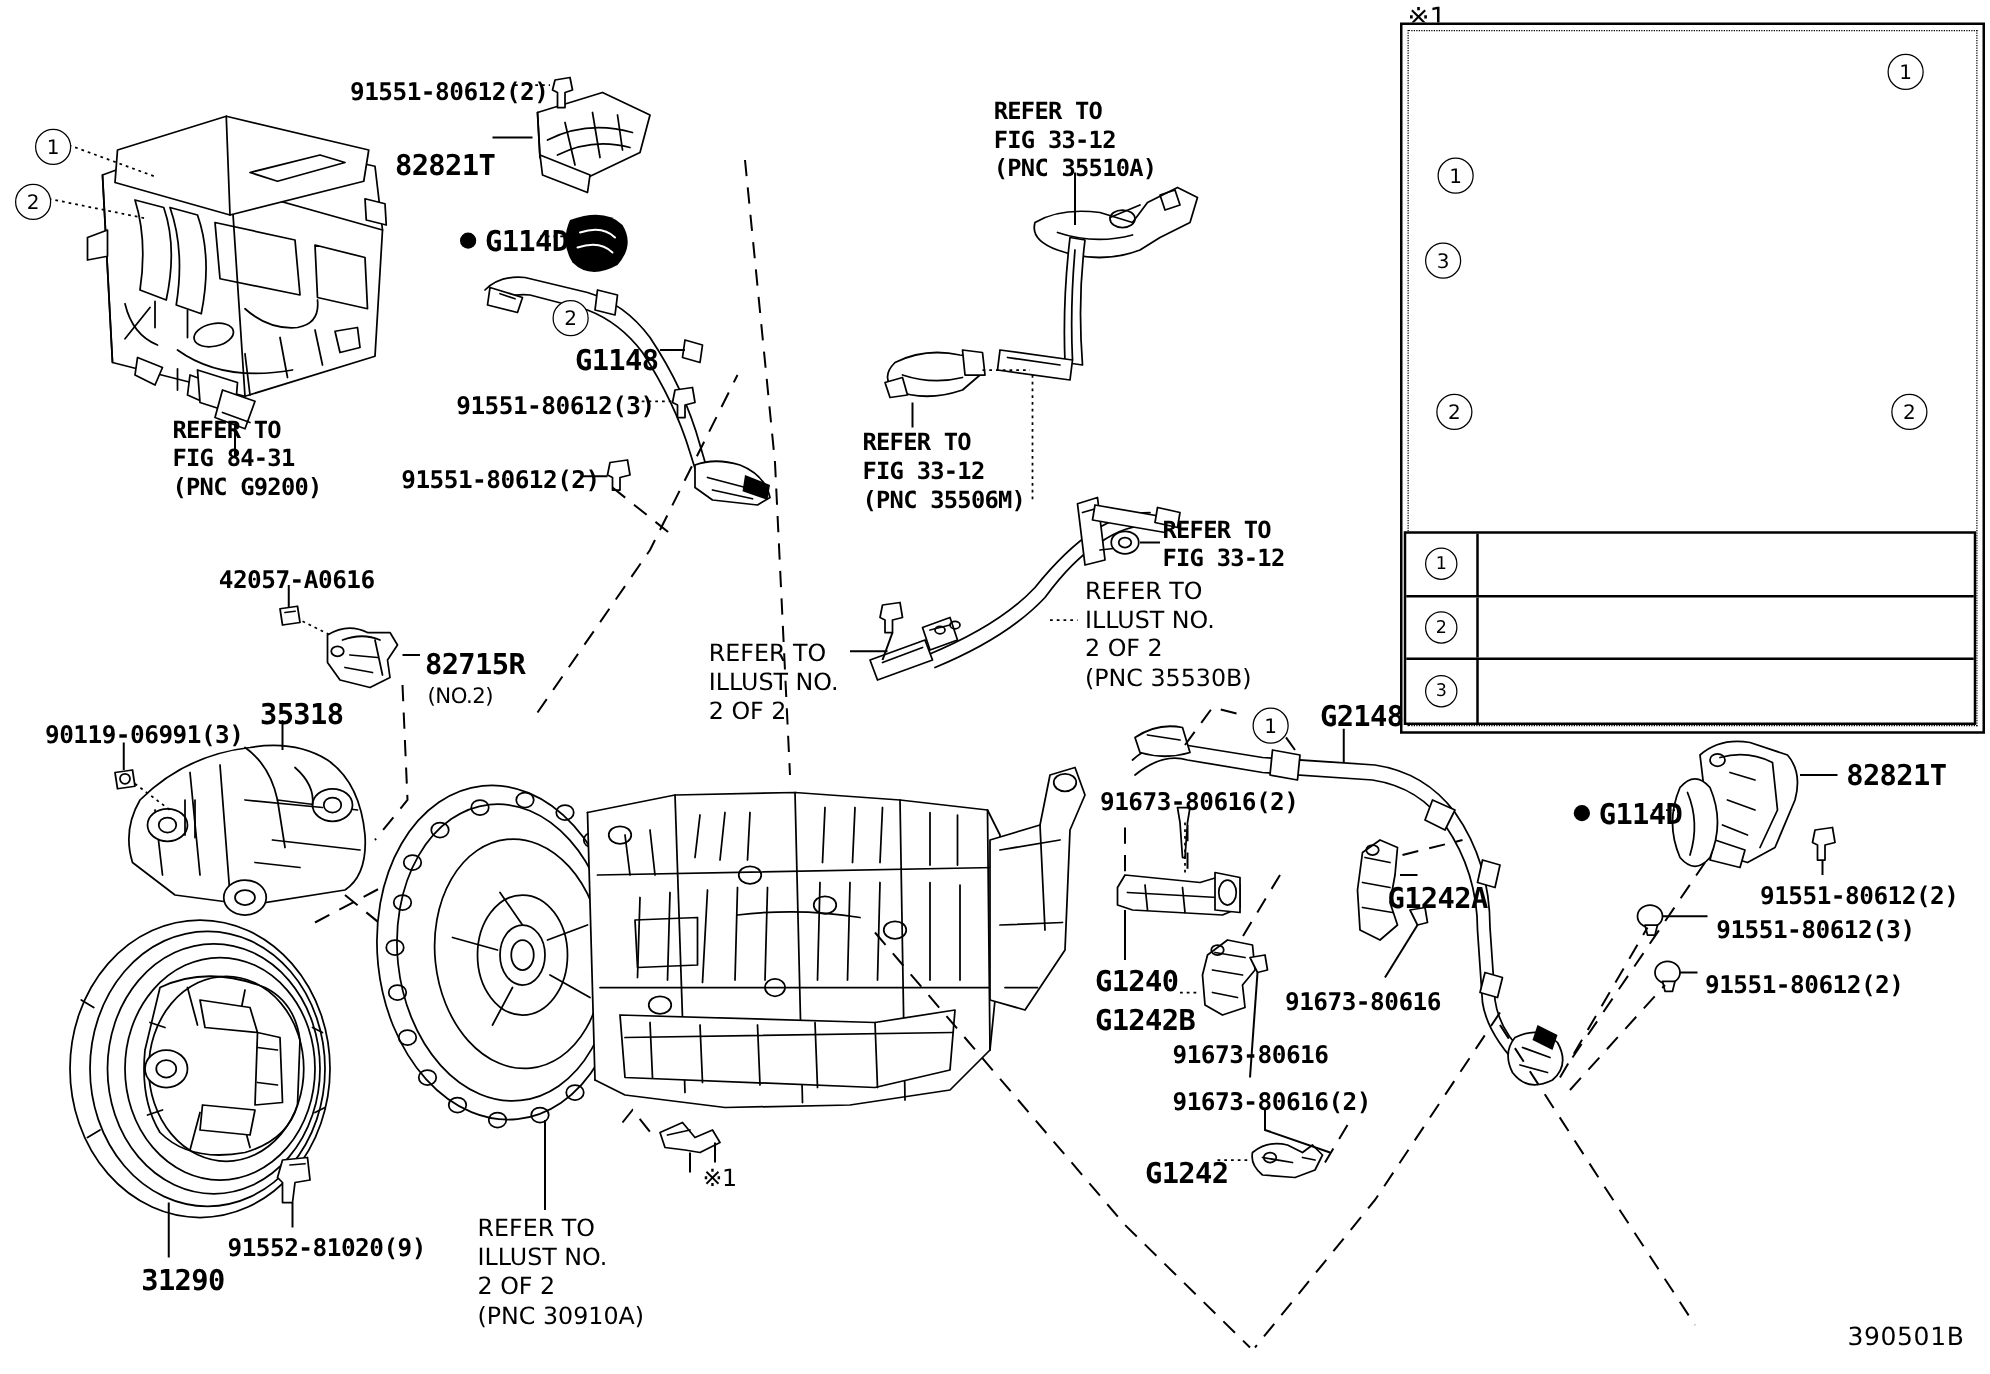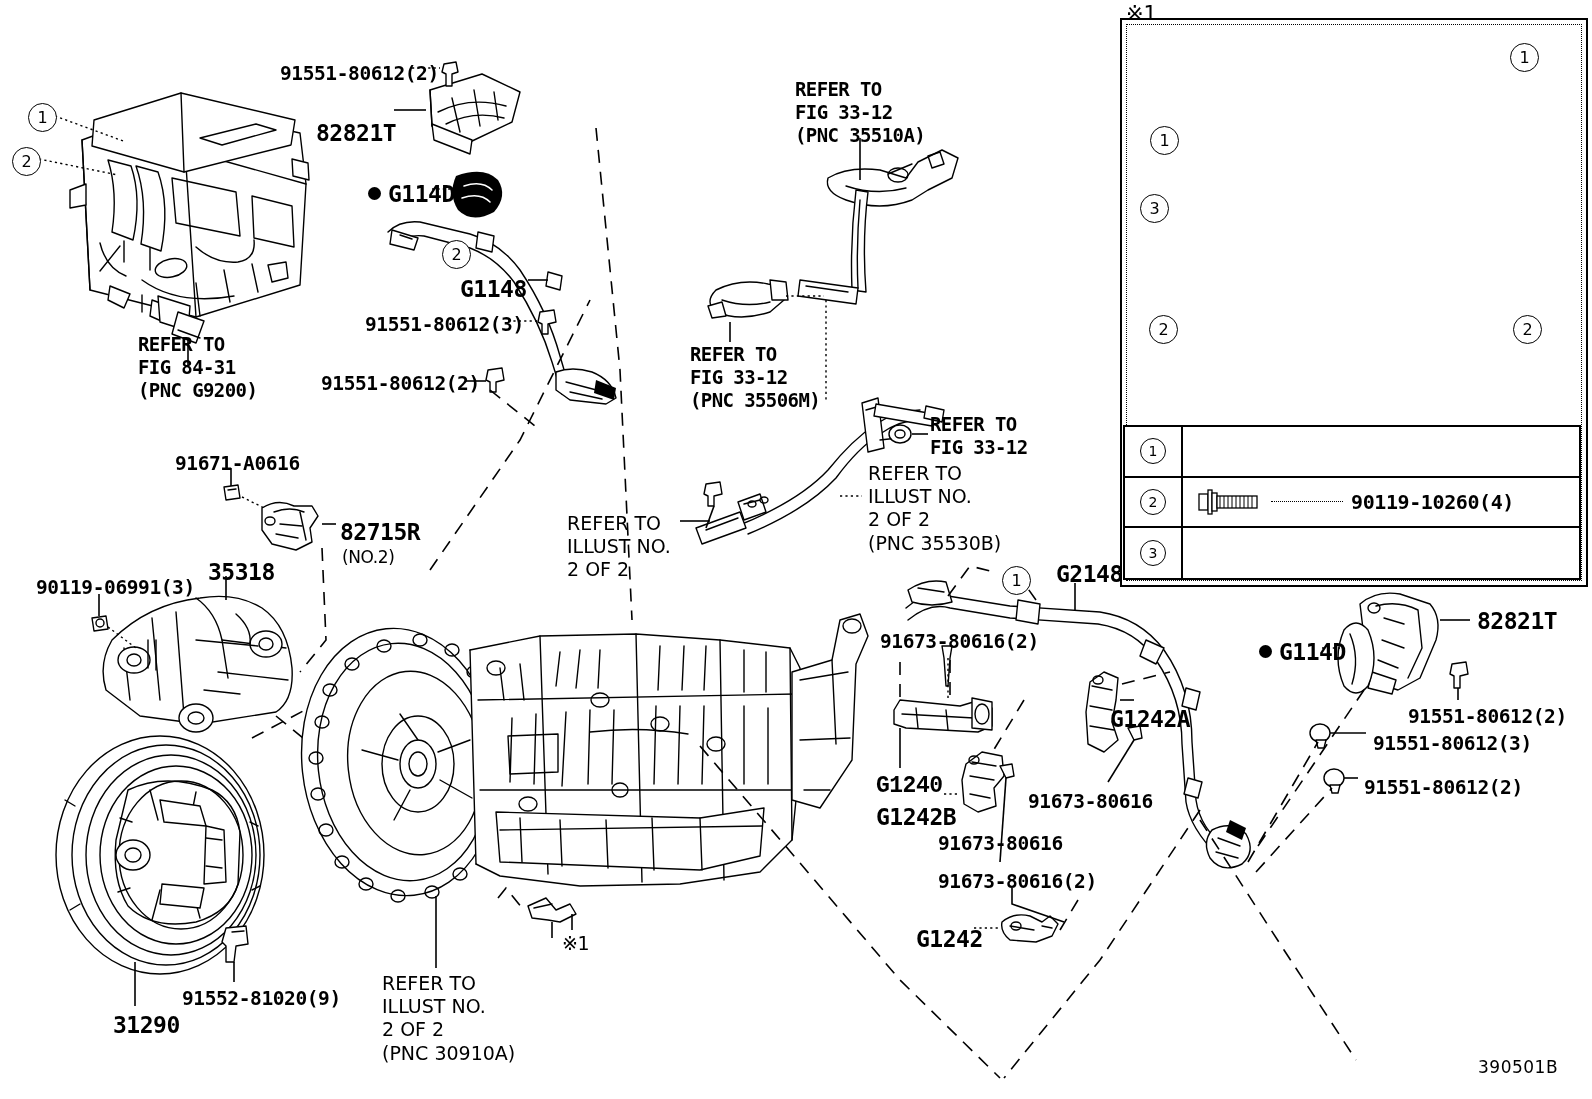--- a/index.html
+++ b/index.html
@@ -43,21 +43,21 @@
            display:flex;align-items:center;justify-content:center;box-sizing:border-box;}
   .lcell-b{flex:1;display:flex;align-items:center;padding-left:14px;gap:0px;box-sizing:border-box;}
   .lcell-b .num{font-size:20px;}
   .boltwrap{width:72px;height:26px;position:relative;}
   .leadline{flex:0 0 auto;height:1px;background:#000;margin:0 8px 0 2px;}
 
   
   #footer{position:absolute;left:1268px;top:1018px;}
   #footer .line{display:flex;align-items:center;margin-bottom:4px;white-space:nowrap;}
   #figid{position:absolute;left:1478px;top:1057px;font-family:"DejaVu Sans",sans-serif;
-         font-size:17px;font-weight:400;letter-spacing:0.5px;text-align:center;}
+         font-size:20px;font-weight:400;letter-spacing:0.5px;text-align:center;}
   .jp{font-family:"DejaVu Sans",sans-serif;font-size:19px;font-weight:400;}
   .en{font-family:"DejaVu Sans",sans-serif;font-size:19px;font-weight:400;}
 </style>
 </head>
 <body>
 
 <div id="stage">
 
 <svg class="art" viewBox="0 0 1592 1099">
   <defs>
@@ -572,33 +572,20 @@
   <div class="lrow">
     <div class="lcell-n">
       <div class="callout sm" style="position:relative;left:0;top:0">1</div>
     </div>
   </div>
 
   <div class="lrow">
     <div class="lcell-n">
       <div class="callout sm" style="position:relative;left:0;top:0">2</div>
     </div>
-    <div class="lcell-b">
-      <div class="boltwrap">
-        <svg viewBox="0 0 72 26" width="72" height="26">
-          <rect x="2" y="5" width="9" height="16" fill="#fff" stroke="#000" stroke-width="1.3"></rect>
-          <rect x="11" y="1" width="4" height="24" fill="#fff" stroke="#000" stroke-width="1.3"></rect>
-          <rect x="15" y="4" width="5" height="18" fill="#fff" stroke="#000" stroke-width="1.3"></rect>
-          <rect x="20" y="7" width="40" height="12" fill="#fff" stroke="#000" stroke-width="1.3"></rect>
-          <path d="M23 7 L23 19 M27 7 L27 19 M31 7 L31 19 M35 7 L35 19 M39 7 L39 19 M43 7 L43 19 M47 7 L47 19 M51 7 L51 19 M55 7 L55 19" stroke="#000" stroke-width="1"></path>
-        </svg>
-      </div>
-      <div class="leadline" style="width:72px;border-top:1px dotted #000;background:none;height:0"></div>
-      <div class="lbl num" style="position:relative;left:0;top:0">90119-10260(4)</div>
-    </div>
   </div>
 
   <div class="lrow">
     <div class="lcell-n">
       <div class="callout sm" style="position:relative;left:0;top:0">3</div>
     </div>
   </div>
 </div>
 
 <div id="figid">390501B</div>
@@ -623,34 +610,34 @@
 (PNC 35506M)</div>
       <div class="lbl refer" style="left: 930px; top: 413px;">REFER TO
 FIG 33-12</div>
       <div class="lbl thin" style="left: 868px; top: 462px;">REFER TO
 ILLUST NO.
 2 OF 2
 (PNC 35530B)</div>
       <div class="lbl thin" style="left: 567px; top: 512px;">REFER TO
 ILLUST NO.
 2 OF 2</div>
-      <div class="lbl num" style="left: 175px; top: 452px;">91671-A0616</div>
+      <div class="lbl num" style="left: 175px; top: 452px;">42057-A0616</div>
       <div class="lbl big" style="left: 340px; top: 518px;">82715R</div>
       <div class="lbl sub" style="left: 342px; top: 522px; margin-top: 25px;">(NO.2)</div>
       <div class="lbl big" style="left: 208px; top: 558px;">35318</div>
       <div class="lbl num" style="left: 36px; top: 576px;">90119-06991(3)</div>
       <div class="lbl big" style="left: 113px; top: 1011px;">31290</div>
       <div class="lbl num" style="left: 182px; top: 987px;">91552-81020(9)</div>
       <div class="lbl thin" style="left: 382px; top: 972px;">REFER TO
 ILLUST NO.
 2 OF 2
 (PNC 30910A)</div>
       <div class="lbl big" style="left: 1056px; top: 560px;">G2148</div>
       <div class="lbl num" style="left: 880px; top: 630px;">91673-80616(2)</div>
-      <div class="lbl big" style="left: 876px; top: 772px; font-family: Liberation Mono, monospace;">G1240</div>
+      <div class="lbl big" style="left: 876px; top: 772px;">G1240</div>
       <div class="lbl big" style="left: 876px; top: 803px;">G1242B</div>
       <div class="lbl big" style="left: 1110px; top: 705px;">G1242A</div>
       <div class="lbl num" style="left: 1028px; top: 790px;">91673-80616</div>
       <div class="lbl num" style="left: 938px; top: 832px;">91673-80616</div>
       <div class="lbl num" style="left: 938px; top: 870px;">91673-80616(2)</div>
       <div class="lbl big" style="left: 916px; top: 925px;">G1242</div>
       <div class="lbl big" style="left: 1259px; top: 638px;"><span class="dot"></span><span>G114D</span></div>
       <div class="lbl big" style="left: 1477px; top: 607px;">82821T</div>
       <div class="lbl num" style="left: 1408px; top: 705px;">91551-80612(2)</div>
       <div class="lbl num" style="left: 1373px; top: 732px;">91551-80612(3)</div>

